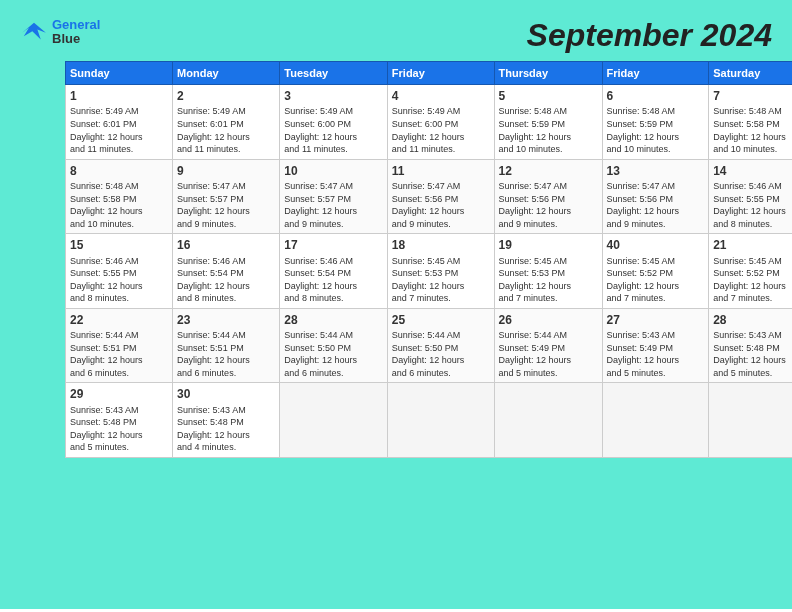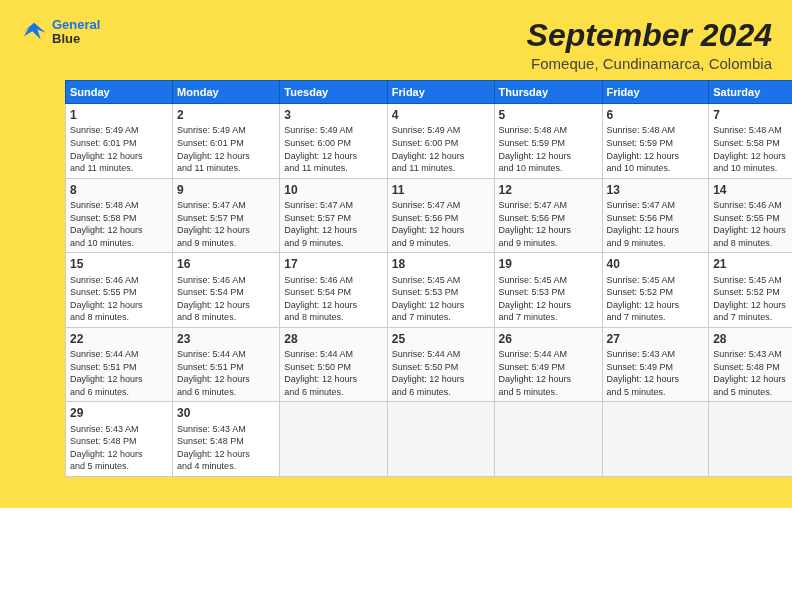--- a/index.html
+++ b/index.html
@@ -5,23 +5,23 @@
     * { margin: 0; padding: 0; box-sizing: border-box; }
     body {
       font-family: Arial, sans-serif;
       background: #fff;
       width: 792px;
       height: 612px;
       overflow: hidden;
     }
     .page {
       width: 792px;
-      height: 508px;
+      height: 609px;
       padding: 18px 20px 10px 20px;
-      background: #fde047;
+      background: #5eead4;
     }
     .header-row {
       display: flex;
       align-items: flex-start;
       justify-content: space-between;
       margin-bottom: 8px;
     }
     .logo {
       display: flex;
       align-items: center;
@@ -109,21 +109,20 @@
       <svg class="logo-bird" viewBox="0 0 32 26">
         <polygon points="16,2 30,14 20,10 24,22 14,12 4,18 10,8 2,14" fill="#1a73e8"></polygon>
       </svg>
       <div class="logo-text">
         <div><span>General</span></div>
         <div>Blue</div>
       </div>
     </div>
     <div class="title-block">
       <div class="main-title">September 2024</div>
-      <div class="subtitle">Fomeque, Cundinamarca, Colombia</div>
     </div>
   </div>
 
   <table class="calendar">
     <thead>
       <tr>
       <th>Sunday</th>
           <th>Monday</th>
           <th>Tuesday</th>
           <th>Friday</th>

